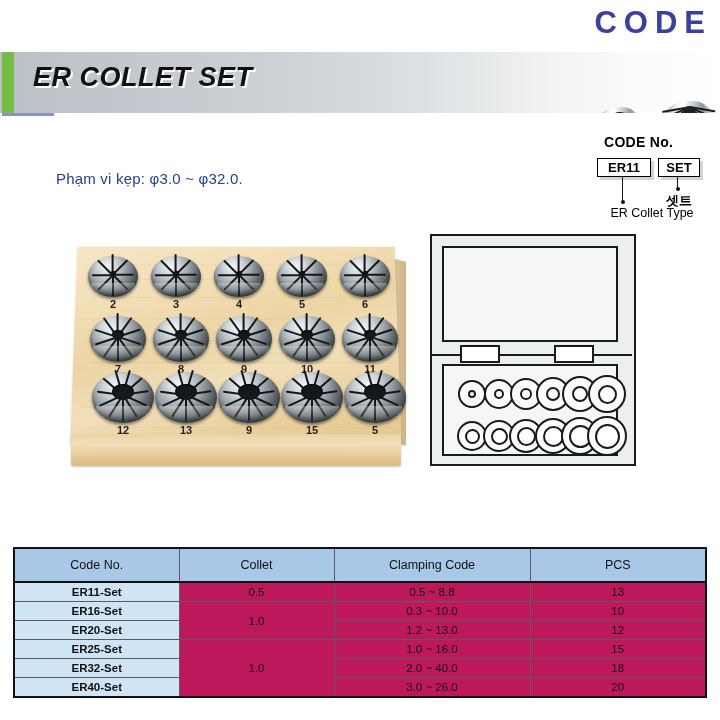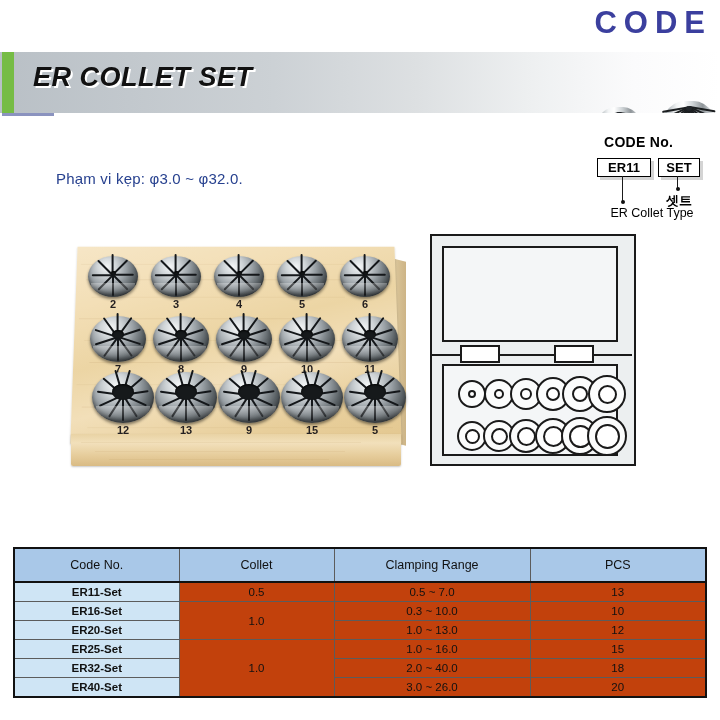--- a/index.html
+++ b/index.html
@@ -159,21 +159,21 @@
   #spec-table-wrap{position:absolute;left:13px;top:547px;width:694px;}
   table#spec-table{border-collapse:collapse;width:694px;table-layout:fixed;
     border:2px solid #111;}
   #spec-table th,#spec-table td{
     border:1px solid #5c5c5c;text-align:center;font-size:11.5px;color:#111;
   }
   #spec-table thead th{
     background:#a9c8e8;height:30px;font-size:12.5px;font-weight:normal;
     border-bottom:2px solid #111;
   }
-  #spec-table td{height:16px;line-height:16px;background:#c2410c;}
+  #spec-table td{height:16px;line-height:16px;background:#be185d;}
   #spec-table td.code-cell{background:#cfe5f5;font-weight:bold;}
   #spec-table td.range-cell{vertical-align:middle;}
   .col-code{width:165px;}
   .col-range{width:155px;}
   .col-clamp{width:196px;}
   .col-pcs{width:176px;}
 </style>
 </head>
 <body>
 
@@ -574,40 +574,40 @@
     <colgroup>
       <col class="col-code">
         <col class="col-range">
         <col class="col-clamp">
         <col class="col-pcs">
     </colgroup>
     <thead>
       <tr>
         <th>Code No.</th>
         <th>Collet</th>
-        <th>Clamping Range</th>
+        <th>Clamping Code</th>
         <th>PCS</th>
       </tr>
     </thead>
     <tbody id="spec-table-body">
         <tr>
           <td class="code-cell">ER11-Set</td>
           <td class="range-cell" rowspan="1">0.5</td>
-          <td>0.5 ~  7.0</td>
+          <td>0.5 ~  8.8</td>
           <td>13</td>
         </tr>
         <tr>
           <td class="code-cell">ER16-Set</td>
           <td class="range-cell" rowspan="2">1.0</td>
           <td>0.3 ~ 10.0</td>
           <td>10</td>
         </tr>
         <tr>
           <td class="code-cell">ER20-Set</td>
-          <td>1.0 ~ 13.0</td>
+          <td>1.2 ~ 13.0</td>
           <td>12</td>
         </tr>
         <tr>
           <td class="code-cell">ER25-Set</td>
           <td class="range-cell" rowspan="3">1.0</td>
           <td>1.0 ~ 16.0</td>
           <td>15</td>
         </tr>
         <tr>
           <td class="code-cell">ER32-Set</td>

